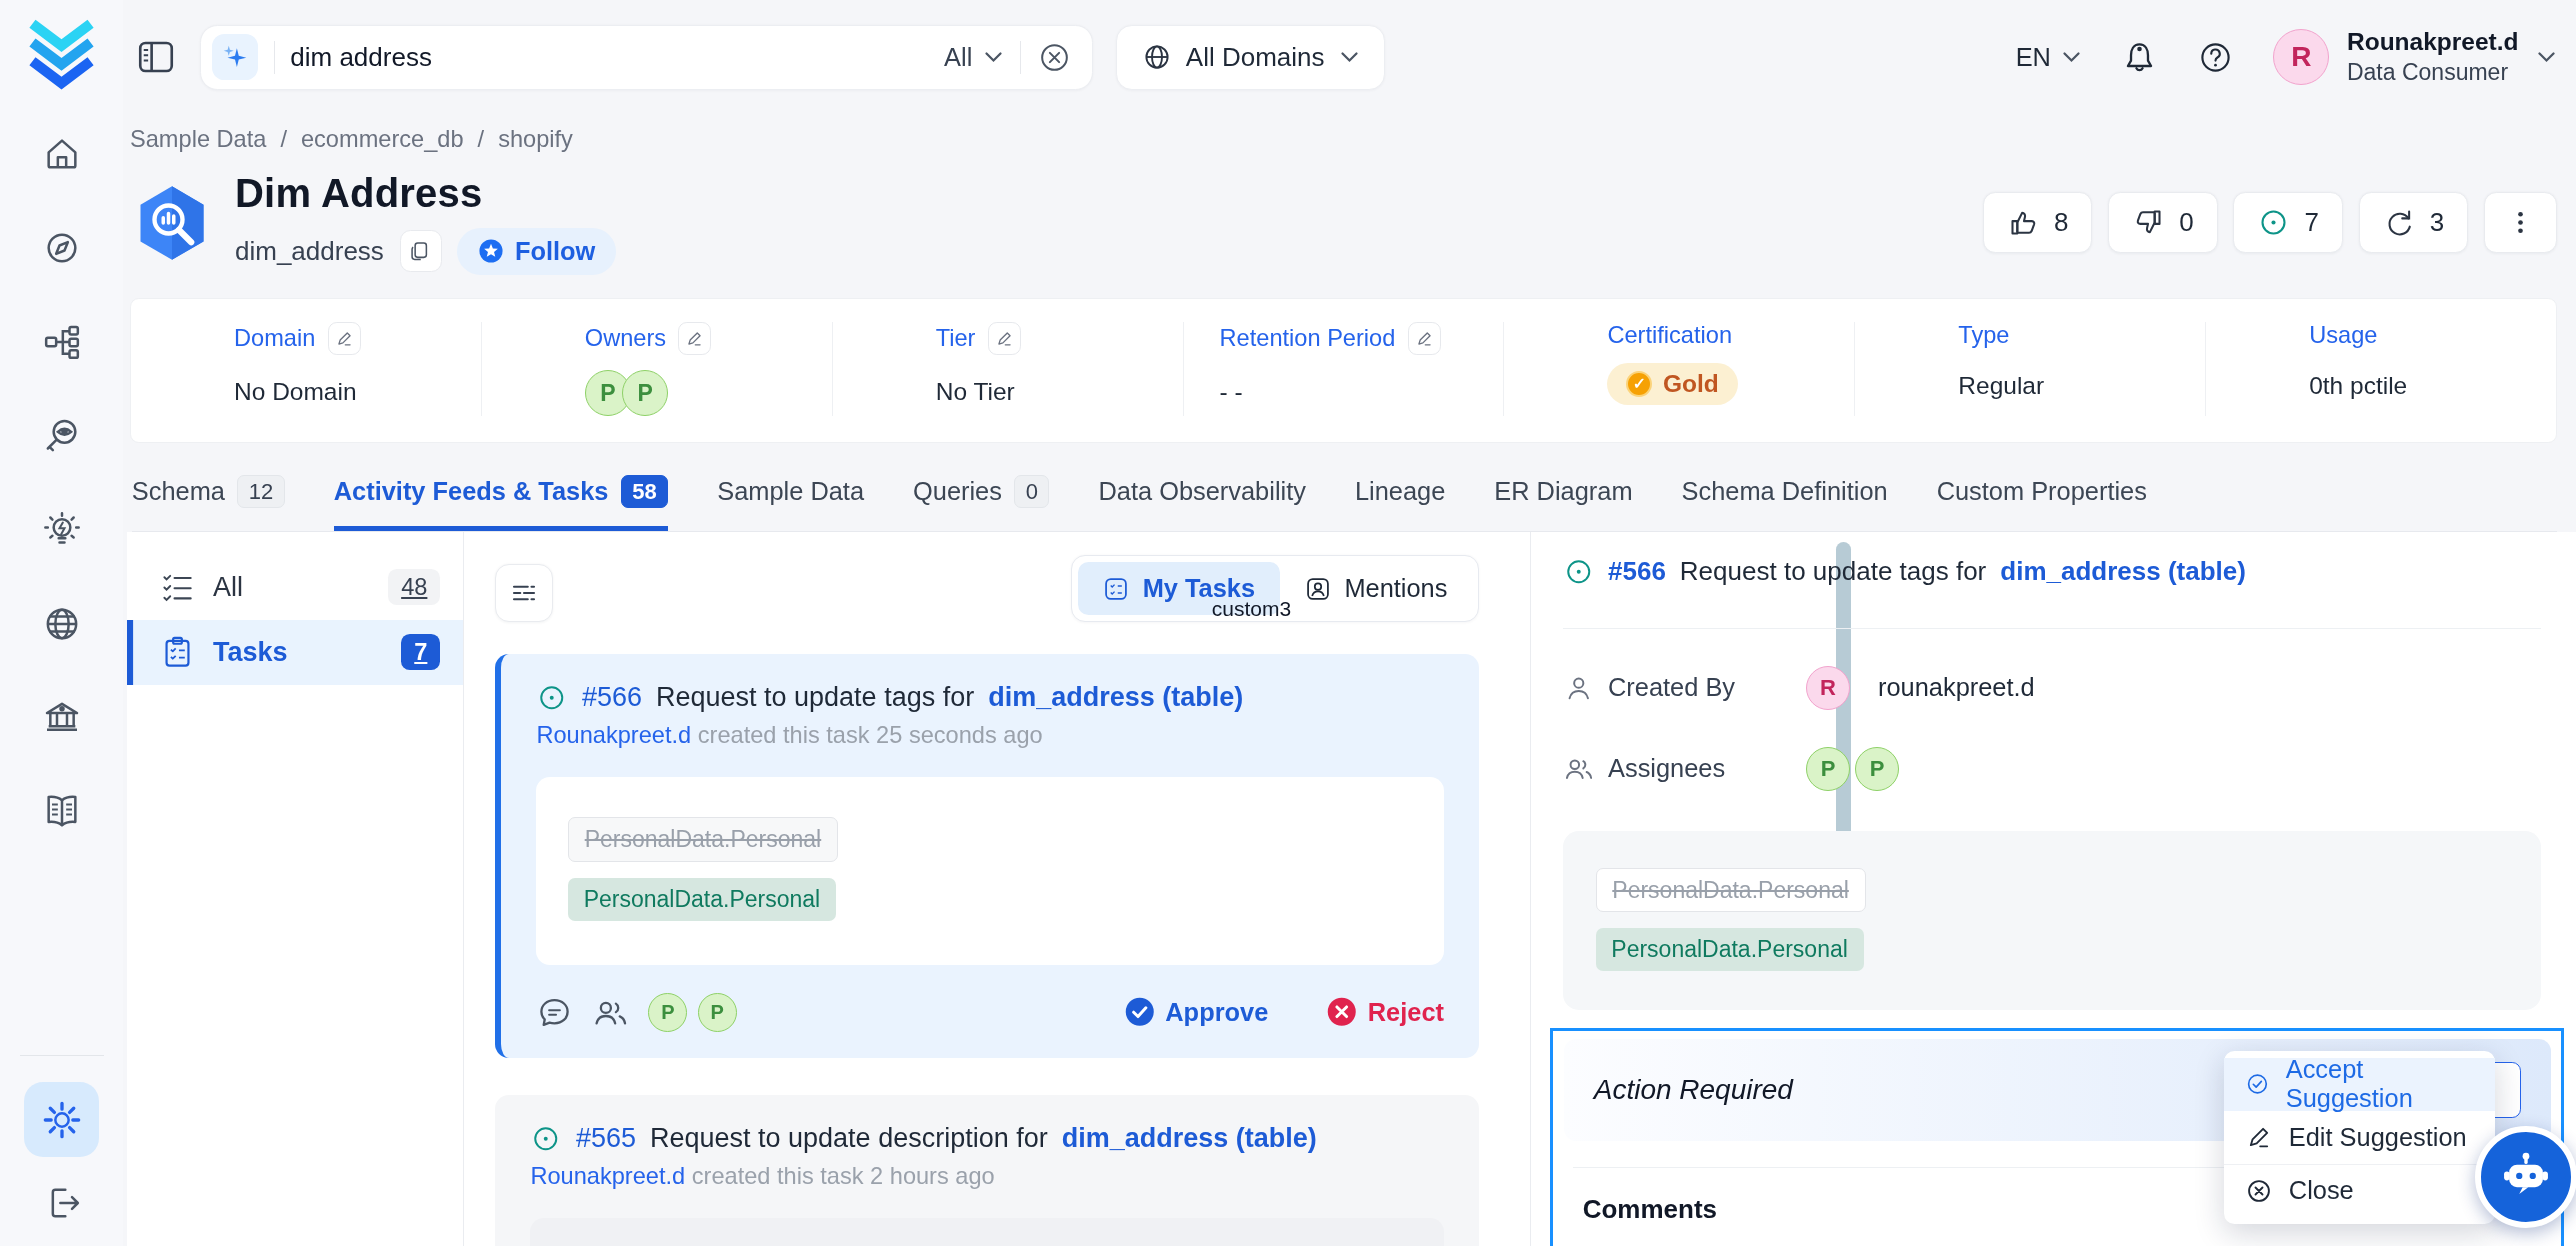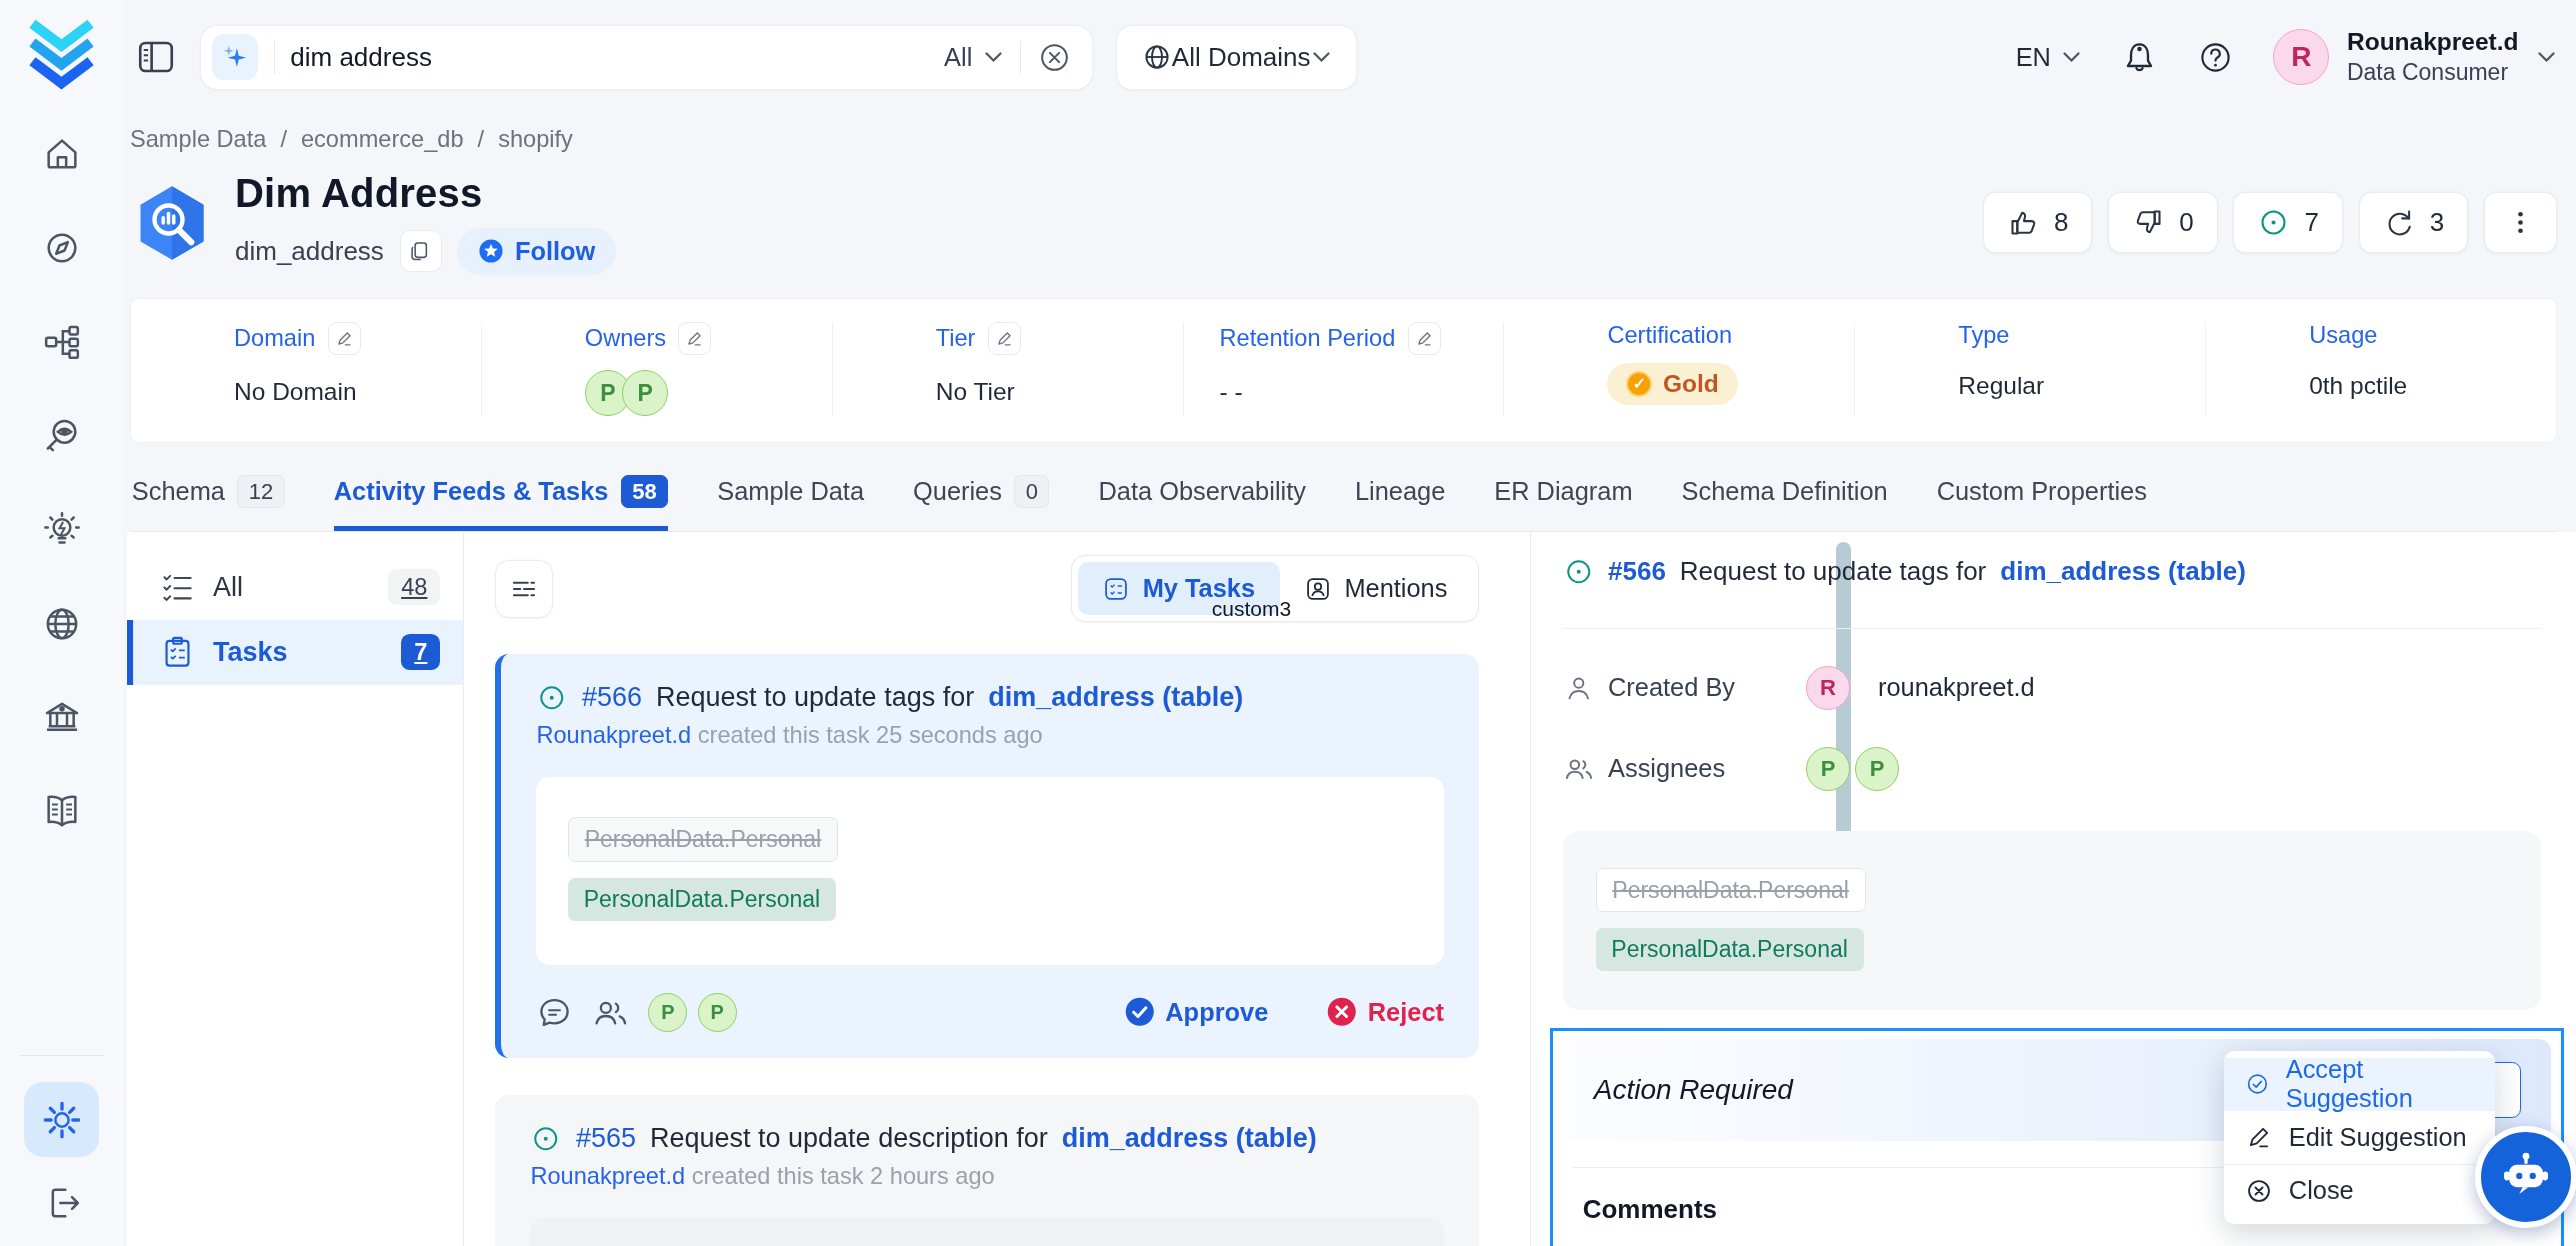--- a/index.html
+++ b/index.html
@@ -35,21 +35,21 @@
     display:flex; align-items:center; padding:0 19px 0 10.5px; gap:15.8px; box-shadow:0 0.9px 2.6px rgba(20,30,60,.04);
   }
   .ai-chip { width:46px; height:46px; border-radius:12.3px; background:#e9f3fe; display:flex; align-items:center; justify-content:center; }
   .vdiv { width:0.9px; height:33px; background:#e6e8ec; }
   .search input { flex:1; border:none; outline:none; background:transparent; font-size:26px; color:#111827; font-family:inherit; }
   .scope { display:flex; align-items:center; gap:10.5px; font-size:25.4px; color:#374151; cursor:pointer; }
   .chev { width:21px; height:14px; color:#4b5563; }
   .clear-ic { width:37px; height:37px; color:#4b5563; cursor:pointer; }
   .domains-btn {
     height:65px; background:#fff; border:0.9px solid #eceef2; border-radius:15.8px; padding:0 24.5px;
-    display:flex; align-items:center; font-size:26px; color:#1f2937; cursor:pointer;
+    display:flex; align-items:center; gap:14px; font-size:26px; color:#1f2937; cursor:pointer;
     box-shadow:0 0.9px 2.6px rgba(20,30,60,.04);
   }
   .top-right { margin-left:auto; display:flex; align-items:center; gap:39px; }
   .lang { display:flex; align-items:center; gap:10.5px; font-size:25.4px; color:#1f2937; cursor:pointer; }
   .tb-ic { width:37px; height:37px; color:#1f2937; cursor:pointer; }
   .user { display:flex; align-items:center; gap:17.5px; cursor:pointer; }
   .avatar-r { width:56px; height:56px; border-radius:50%; background:#fbd9ec; border:1.8px solid #f2a3cd;
     color:#c2255c; font-size:28px; font-weight:bold; display:flex; align-items:center; justify-content:center; }
   .user .nm { font-size:24.5px; font-weight:bold; color:#111827; }
   .user .rl { font-size:23px; color:#374151; margin-top:3.5px; }
@@ -107,21 +107,21 @@
   .list-panel { width:337px; border-right:0.9px solid #eaecf0; padding-top:23px; }
   .l-item { height:65px; display:flex; align-items:center; gap:17.5px; padding:0 23px 0 33px;
     font-size:27px; color:#2b3442; cursor:pointer; }
   .l-item .li-ic { width:35px; height:35px; color:#3c4654; }
   .l-item .cnt { margin-left:auto; font-size:23.6px; background:#f2f3f5; border-radius:8.8px; padding:4.4px 13px; color:#374151;text-decoration:underline; }
   .l-item.active { background:#e9f3fe; color:#1d5bd6; font-weight:bold; box-shadow:inset 6.1px 0 0 #1d5bd6; }
   .l-item.active .li-ic { color:#1d5bd6; }
   .l-item.active .cnt { background:#1d5bd6; color:#fff; }
 
   .feed-panel { flex:1; padding:23px 51px 0 31px; border-right:0.9px solid #eaecf0; position:relative; }
-  .feed-top { display:flex; align-items:center; }
+  .feed-top { display:flex; align-items:flex-end; }
   .filter-btn { width:58px; height:58px; background:#fff; border:0.9px solid #e9ebef; border-radius:14px;
     display:flex; align-items:center; justify-content:center; cursor:pointer; box-shadow:0 0.9px 2.6px rgba(20,30,60,.05); }
   .filter-btn svg { width:30px; height:30px; color:#374151; }
   .segmented { margin-left:auto; background:#fff; border:0.9px solid #e7eaf0; border-radius:14px; padding:6.1px;
     display:flex; position:relative; box-shadow:0 0.9px 2.6px rgba(20,30,60,.04); }
   .seg { display:flex; align-items:center; gap:12.3px; padding:12.3px 24.5px; border-radius:10.5px; font-size:25.4px;
     color:#1f2937; cursor:pointer; }
   .seg svg { width:28px; height:28px; }
   .seg.active { background:#e1eefc; color:#1d5bd6; font-weight:bold; }
   .seg-overlay { position:absolute; left:140px; bottom:0px; font-size:21px; color:#111827; }

